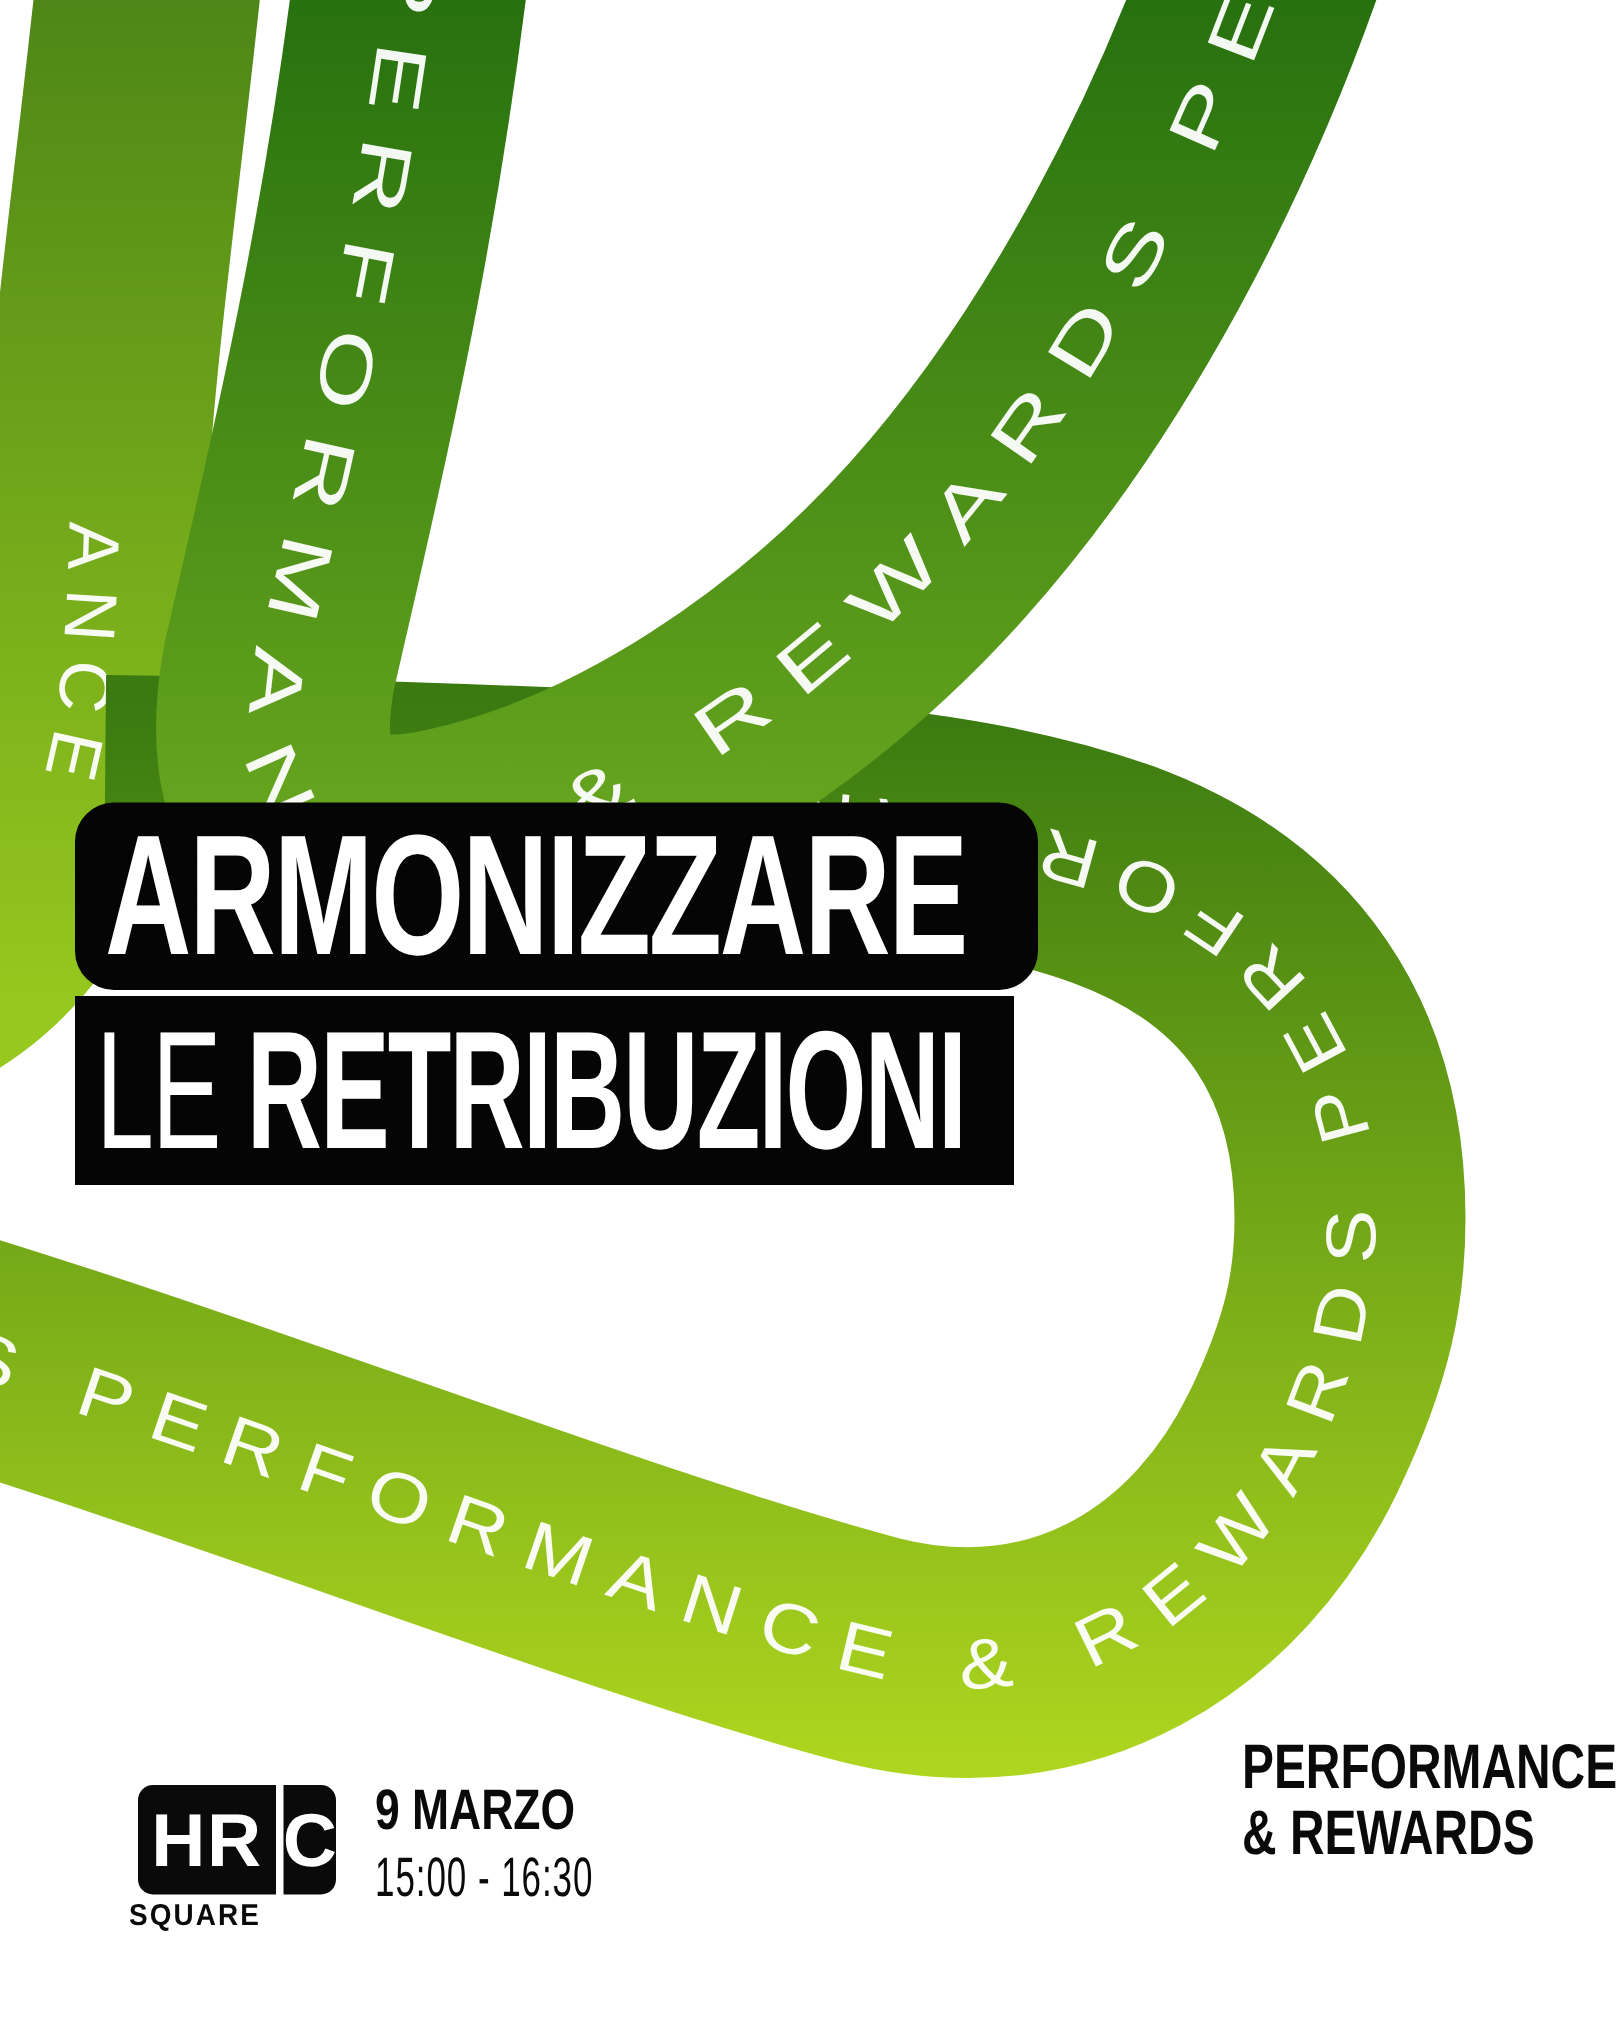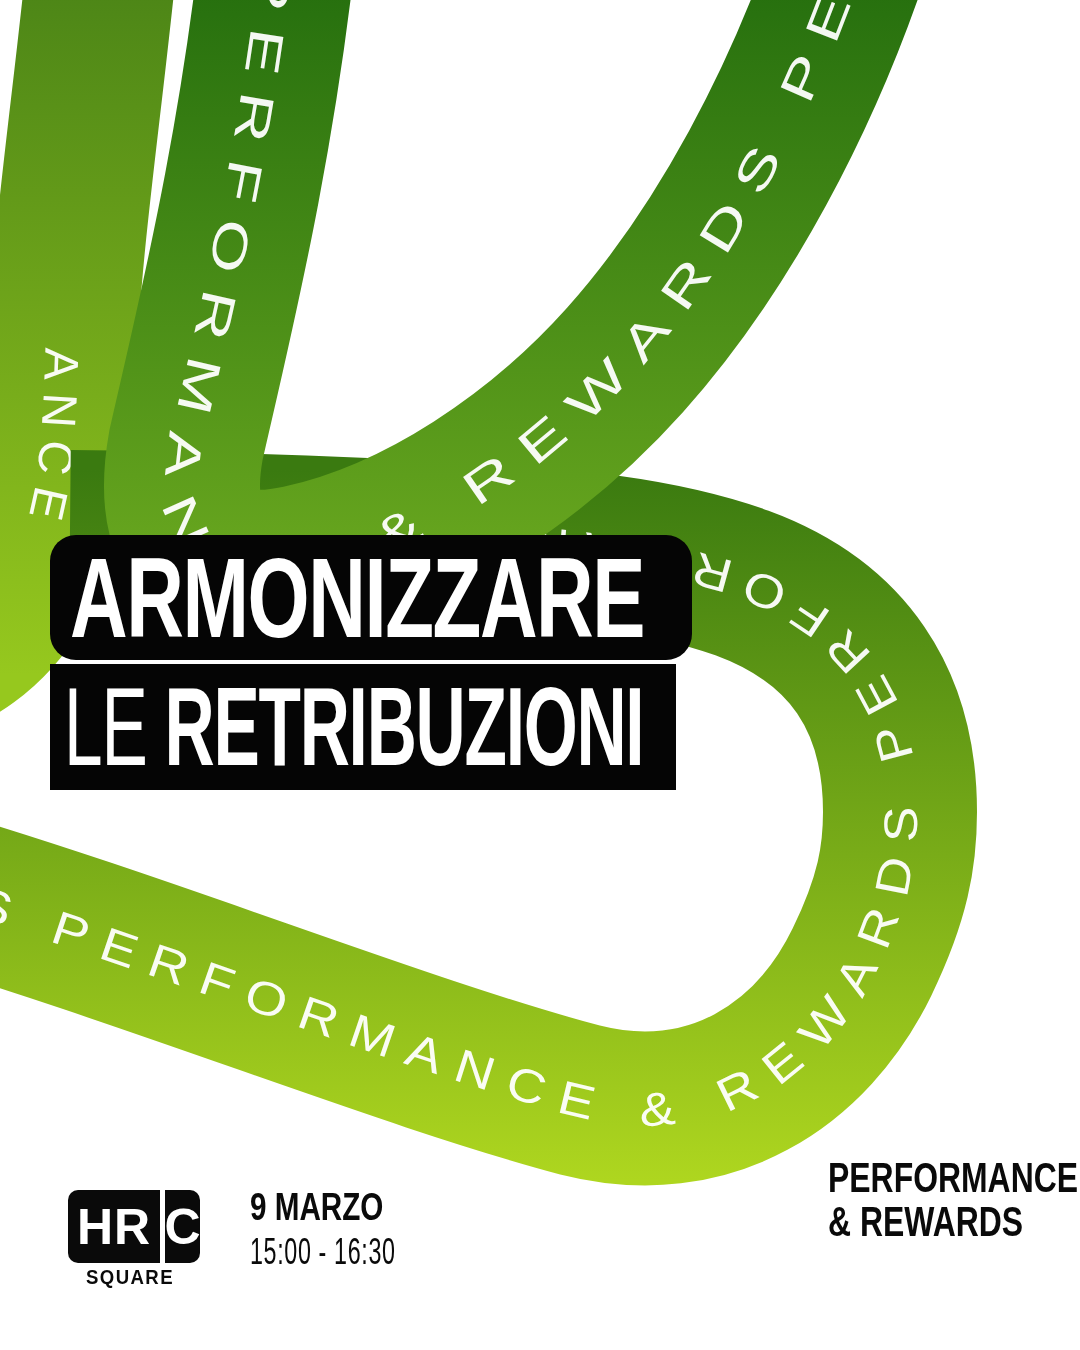--- a/index.html
+++ b/index.html
@@ -15,21 +15,21 @@
       font-size:104px;font-weight:400;}
   .t1 .cond{transform:scaleX(.64);letter-spacing:-3px;}
   .t2{left:50px;top:535px;width:622px;height:125px;line-height:125px;padding-left:20px;
       font-size:114px;font-weight:700;border-radius:26px;}
   .t2 .cond{transform:scaleX(.70);letter-spacing:-2px;}
   .t3{left:50px;top:664px;width:612px;height:126px;line-height:126px;padding-left:14px;
       font-size:112px;}
   .t3 .cond{transform:scaleX(.62);letter-spacing:-2px;}
   .t3 .lt{font-weight:400;} .t3 .bd{font-weight:700;}
   
-  .logo{position:absolute;left:68px;top:1190px;width:132px;height:73px;display:flex;}
+  .logo{position:absolute;left:92px;top:1190px;width:132px;height:73px;display:flex;}
   .logo .blk{background:#0a0a0a;display:flex;align-items:center;justify-content:center;
       color:#fff;font-weight:700;}
   .logo .b1{width:92px;border-radius:10px 0 0 10px;font-size:50px;letter-spacing:1px;}
   .logo .b2{width:35px;border-radius:0 10px 10px 0;font-size:50px;margin-left:5px;}
   .logo-sub{position:absolute;left:86px;top:1266px;font-size:20px;font-weight:700;
       letter-spacing:1.5px;color:#0a0a0a;transform:scaleX(.93);transform-origin:left center;}
   .date{position:absolute;left:250px;top:1186px;font-size:38px;font-weight:700;color:#0a0a0a;
       transform:scaleX(.78);transform-origin:left top;white-space:nowrap;}
   .time{position:absolute;left:250px;top:1231px;font-size:37px;font-weight:400;color:#0a0a0a;
       transform:scaleX(.63);transform-origin:left top;white-space:nowrap;letter-spacing:1px;}

